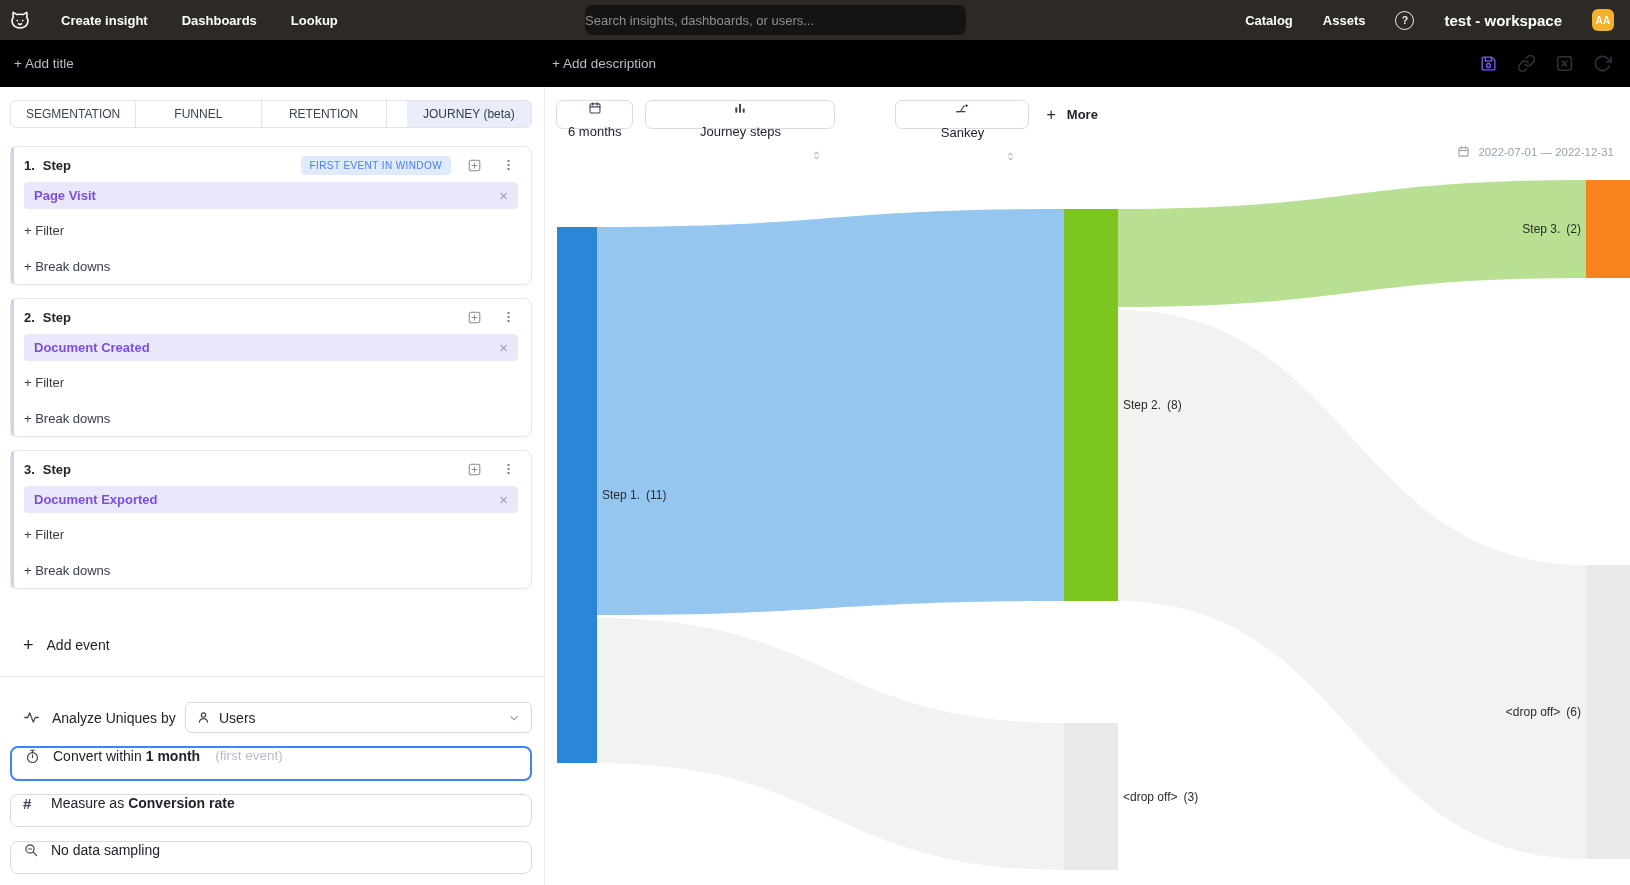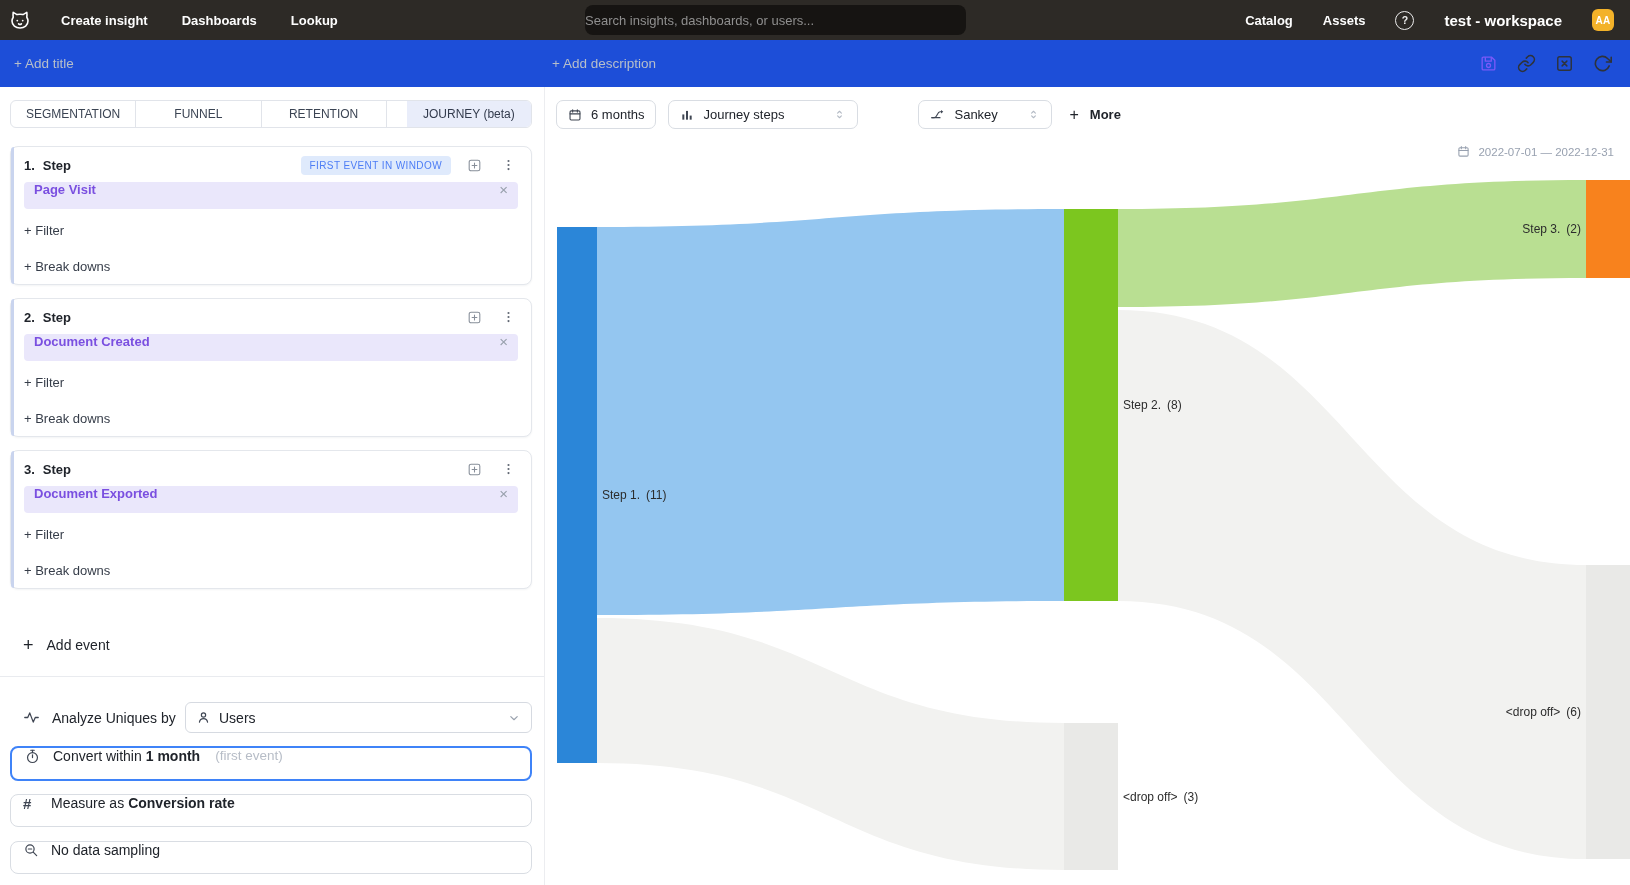--- a/index.html
+++ b/index.html
@@ -15,21 +15,21 @@
   .search input{background:transparent;border:none;outline:none;color:#cfcfcf;font-size:13px;padding:0 0;width:100%;font-family:inherit;}
   .search input::placeholder{color:#8f8f8f;}
   .nav-right{position:absolute;right:16px;top:0;height:40px;display:flex;align-items:center;gap:30px;}
   .help{width:17px;height:17px;border:1.6px solid #ececec;border-radius:50%;display:flex;align-items:center;justify-content:center;
         font-size:10.5px;font-weight:700;color:#ececec;cursor:pointer;}
   .workspace{font-size:15px;font-weight:700;color:#fff;white-space:nowrap;}
   .avatar{width:22px;height:22px;background:#f3b229;border-radius:6px;color:#fff;font-size:10px;font-weight:700;
           display:flex;align-items:center;justify-content:center;cursor:pointer;letter-spacing:.3px;}
 
   
-  .subheader{position:absolute;top:40px;left:0;right:0;height:47px;background:#1d4ed8;}
+  .subheader{position:absolute;top:40px;left:0;right:0;height:47px;background:#000000;}
   .ghost{position:absolute;top:16px;font-size:13.5px;color:#b7bfca;cursor:text;white-space:nowrap;}
   .ghost.title{left:14px;} .ghost.desc{left:552px;}
   .doc-actions{position:absolute;right:18px;top:14px;display:flex;align-items:center;gap:19px;}
   .icon-btn{width:19px;height:19px;color:#2e333b;cursor:pointer;display:flex;}
   .icon-btn.save{color:#7a5af8;}
   .icon-btn svg{width:100%;height:100%;}
 
   
   .left-panel{position:absolute;top:87px;left:0;width:545px;bottom:0;background:#fff;border-right:1px solid #ecedf0;box-sizing:border-box;}
   .tabs{position:absolute;top:13px;left:10px;width:522px;height:28px;display:flex;border:1px solid #e1e4ea;border-radius:6px;overflow:hidden;background:#fff;box-sizing:border-box;}
@@ -42,21 +42,21 @@
              padding:9px 13px 10px;box-shadow:0 1px 2px rgba(20,30,50,.05);box-sizing:border-box;}
   .step-card::before{content:"";position:absolute;left:0;top:0;bottom:0;width:3px;background:#c9d4ee;border-radius:8px 0 0 8px;}
   .step-head{display:flex;align-items:center;height:18px;margin-bottom:8px;}
   .step-num{font-size:13px;font-weight:700;color:#20242b;margin-right:8px;}
   .step-title{font-size:13px;font-weight:700;color:#20242b;}
   .head-right{margin-left:auto;display:flex;align-items:center;}
   .step-badge{background:#dfeafc;color:#4d7df5;font-size:10px;font-weight:500;letter-spacing:.4px;
               padding:4px 9px;border-radius:4px;white-space:nowrap;margin-right:16px;}
   .sq-btn{width:15px;height:15px;color:#878e99;cursor:pointer;display:flex;margin-right:19px;}
   .kebab{width:15px;height:16px;color:#5f6672;cursor:pointer;display:flex;margin-right:2px;}
-  .chip{height:27px;background:#eae7fb;border-radius:4px;display:flex;align-items:flex-start;padding:0 10px;margin-bottom:14px;cursor:pointer;gap:30px;}
+  .chip{height:27px;background:#eae7fb;border-radius:4px;display:flex;align-items:center;padding:0 10px;margin-bottom:14px;cursor:pointer;gap:30px;}
   .chip-label{font-size:13px;font-weight:700;color:#7a4fe0;}
   .chip-close{margin-left:auto;color:#98a0ac;font-size:15px;line-height:1;cursor:pointer;}
   .mini-link{font-size:13px;color:#363d49;line-height:15px;margin-bottom:21px;cursor:pointer;width:fit-content;}
   .mini-link:last-child{margin-bottom:0;}
 
   .add-event{position:absolute;top:549px;left:10px;display:flex;align-items:center;gap:13px;cursor:pointer;
              background:none;border:none;padding:0 0 0 13px;font-family:inherit;}
   .add-event .plus{font-size:18px;color:#20242b;line-height:1;font-weight:400;}
   .add-event .lbl{font-size:14px;color:#20242b;font-weight:500;}
   .panel-divider{position:absolute;top:589px;left:0;width:544px;height:1px;background:#e9ebef;}
@@ -79,21 +79,21 @@
   #sampling-row{top:754px;height:33px;border:1px solid #d9dde3;}
   .row-text{font-size:14px;color:#20242b;white-space:nowrap;}
   .row-text b{font-weight:700;margin-left:4px;}
   .hint{color:#b7bdc7;margin-left:15px;font-size:13.5px;}
   .hash-glyph{font-size:15px;font-weight:700;color:#3f4653;width:16px;text-align:center;}
 
   
   .chart-panel{position:absolute;top:87px;left:546px;right:0;bottom:0;background:#fff;}
   .chart-toolbar{position:absolute;top:13px;left:10px;display:flex;align-items:center;}
   .tb-btn{height:29px;border:1px solid #d9dde3;border-radius:7px;background:#fff;display:flex;align-items:center;
-          padding:0 11px;gap:9px;font-size:13px;color:#20242b;cursor:pointer;box-sizing:border-box;margin-right:12px;white-space:nowrap;}
+          padding:0 11px;gap:9px;font-size:13px;color:#20242b;cursor:pointer;box-sizing:border-box;margin-right:12px;white-space:nowrap;flex-direction:column;}
   .tb-btn .arrows{margin-left:auto;color:#b3bac4;display:flex;}
   .tb-btn.w190{width:190px;} .tb-btn.w134{width:134px;margin-left:48px;}
   .tb-more{display:flex;align-items:center;gap:11px;margin-left:5px;cursor:pointer;font-size:13px;font-weight:700;color:#20242b;}
   .tb-more .plus{font-size:16px;font-weight:400;line-height:1;}
   .date-range{position:absolute;top:58px;right:16px;display:flex;align-items:flex-end;gap:8px;color:#98a1b0;font-size:11.5px;font-weight:500;}
   .date-range .ricon{color:#98a1b0;}
   .sankey{position:absolute;left:0;top:53px;width:1084px;height:745px;}
   .sankey text{font-size:12px;fill:#2c2c2c;}
 </style>
 </head>

